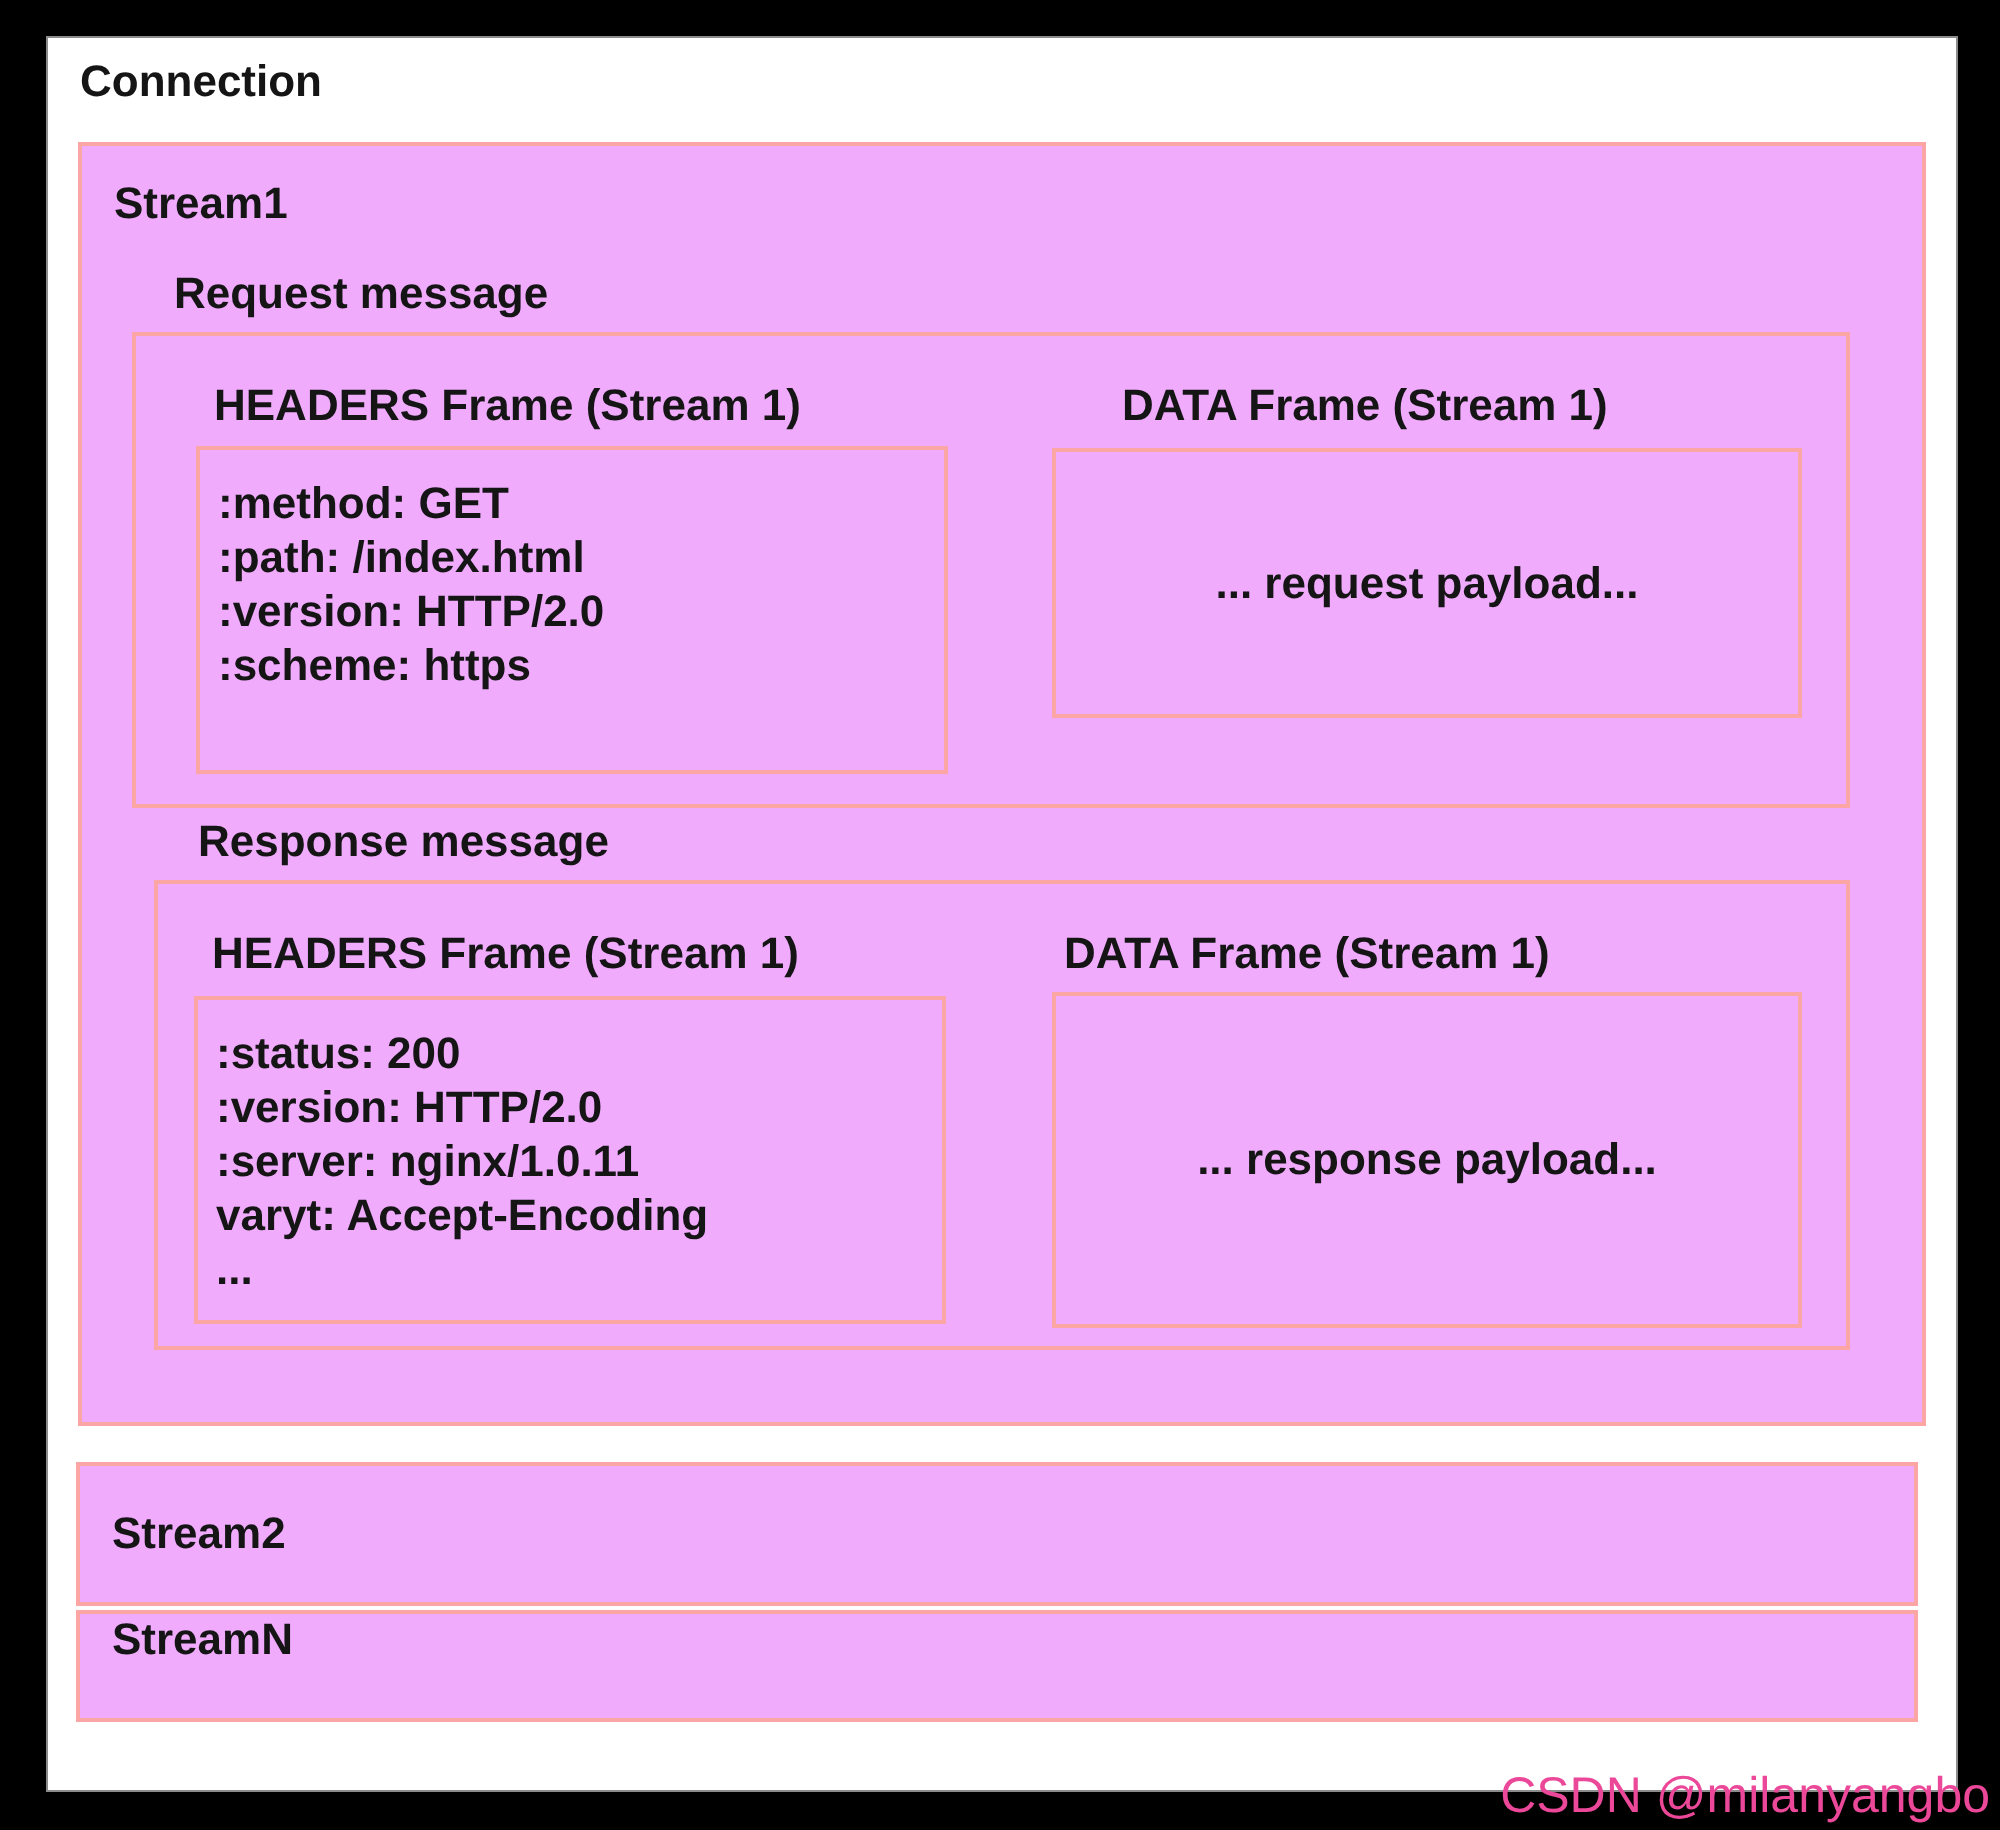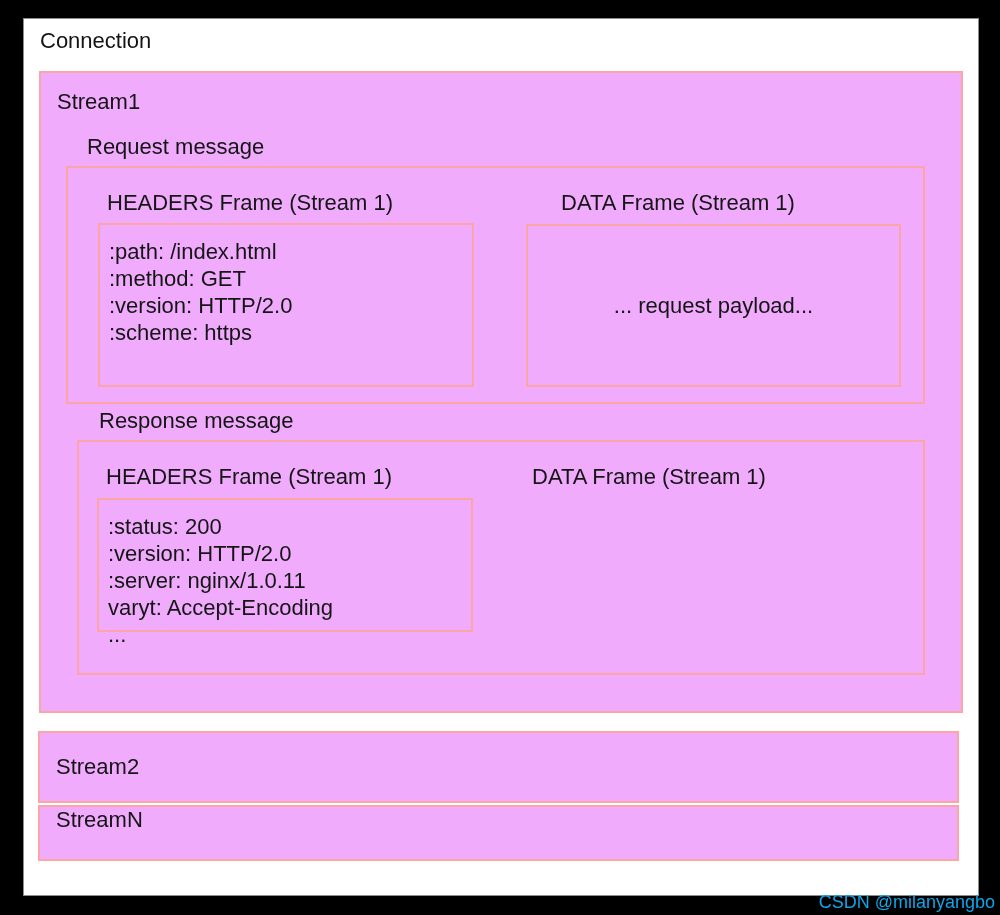--- a/index.html
+++ b/index.html
@@ -10,20 +10,21 @@
     font-family: "Liberation Sans", sans-serif;
     color: #151515;
     overflow: hidden;
   }
   .page {
     position: absolute;
     left: 24px; top: 19px;
     width: 954px; height: 876px;
     background: #ffffff;
     outline: 1px solid #8c8c8c;
+    font-weight: bold;
   }
   .label {
     position: absolute;
     font-size: 22px;
     line-height: 26px;
     white-space: nowrap;
   }
   .box {
     position: absolute;
     border: 2px solid #fca5a5;
@@ -34,24 +35,24 @@
   .stream1-label { left: 16px; top: 16px; }
   .request-label { left: 46px; top: 61px; }
   .request-box { left: 25px; top: 93px; width: 859px; height: 238px; }
   .response-label { left: 58px; top: 335px; }
   .response-box { left: 36px; top: 367px; width: 848px; height: 235px; }
 
   
   .frame-title-left-req { left: 39px; top: 22px; }
   .frame-title-left-resp { left: 27px; top: 22px; }
   .headers-inner-req { left: 30px; top: 55px; width: 376px; height: 164px; }
-  .headers-inner-resp { left: 18px; top: 56px; width: 376px; height: 134px; }
+  .headers-inner-resp { left: 18px; top: 56px; width: 376px; height: 164px; }
   .frame-title-data-req { left: 493px; top: 22px; }
   .frame-title-data-resp { left: 453px; top: 22px; }
-  .data-inner-req { left: 458px; top: 56px; width: 375px; height: 163px; }
+  .data-inner-req { left: 458px; top: 56px; width: 375px; height: 135px; }
   .data-inner-resp { left: 447px; top: 54px; width: 375px; height: 168px; }
 
   .hdr-lines {
     padding: 13px 0 0 9px;
     font-size: 22px;
     line-height: 27px;
     white-space: nowrap;
   }
   .payload {
     width: 100%; height: 100%;
@@ -63,22 +64,22 @@
   
   .stream2 { left: 14px; top: 712px; width: 921px; height: 72px; display: flex; align-items: center; }
   .streamN { left: 14px; top: 786px; width: 921px; height: 56px; display: flex; }
   .stream-bar-label { padding-left: 16px; font-size: 22px; }
 
   .connection-label { left: 16px; top: 9px; }
 
   .watermark {
     position: absolute;
     right: 5px; bottom: 2px;
-    font-size: 18px;
-    color: #0ea5e9;
+    font-size: 25px;
+    color: #ec4899;
     z-index: 3;
     white-space: nowrap;
   }
 </style>
 </head>
 <body>
 
 <div class="page">
 
   <div class="label connection-label">Connection</div>
@@ -87,22 +88,22 @@
 
     <div class="label stream1-label">Stream1</div>
 
     <div class="label request-label">Request message</div>
 
     <div class="box request-box">
       <div class="label frame-title-left-req">HEADERS Frame (Stream 1)</div>
 
       <div class="box headers-inner-req">
         <div class="hdr-lines">
+          <div>:method: GET</div>
           <div>:path: /index.html</div>
-          <div>:method: GET</div>
           <div>:version: HTTP/2.0</div>
           <div>:scheme: https</div>
         </div>
       </div>
 
       <div class="label frame-title-data-req">DATA Frame (Stream 1)</div>
 
       <div class="box data-inner-req">
         <div class="payload">... request payload...</div>
       </div>
@@ -118,20 +119,23 @@
           <div>:status: 200</div>
           <div>:version: HTTP/2.0</div>
           <div>:server: nginx/1.0.11</div>
           <div>varyt: Accept-Encoding</div>
           <div>...</div>
         </div>
       </div>
 
       <div class="label frame-title-data-resp">DATA Frame (Stream 1)</div>
 
+      <div class="box data-inner-resp">
+        <div class="payload">... response payload...</div>
+      </div>
     </div>
 
   </div>
 
   <div class="box stream2">
     <div class="stream-bar-label">Stream2</div>
   </div>
 
   <div class="box streamN">
     <div class="stream-bar-label">StreamN</div>

